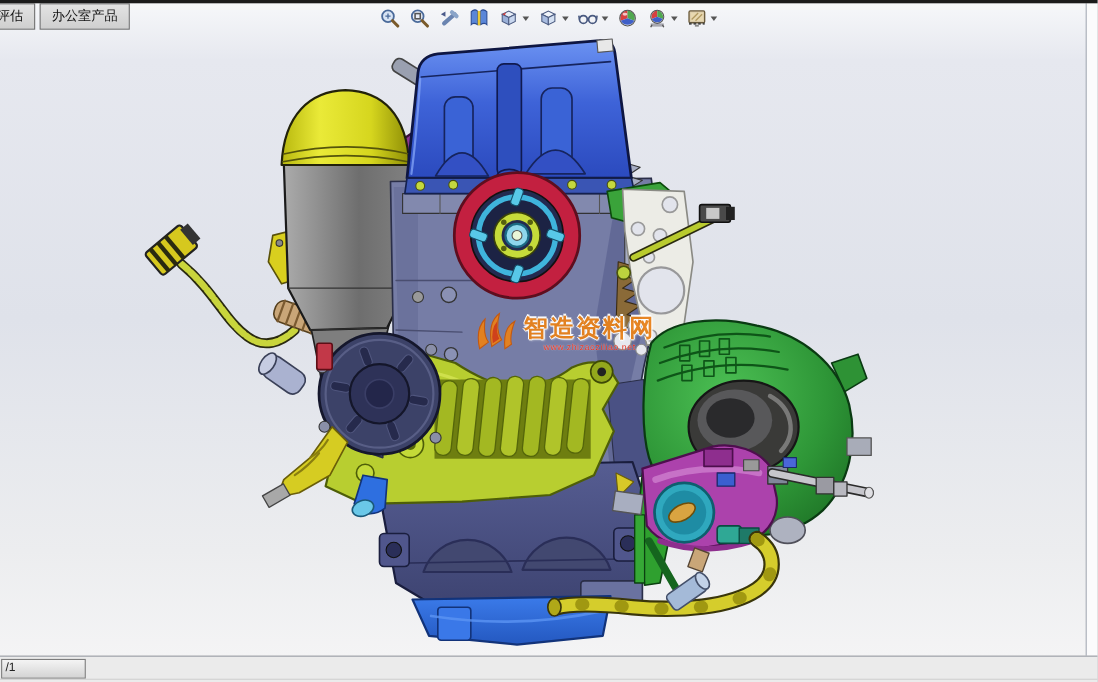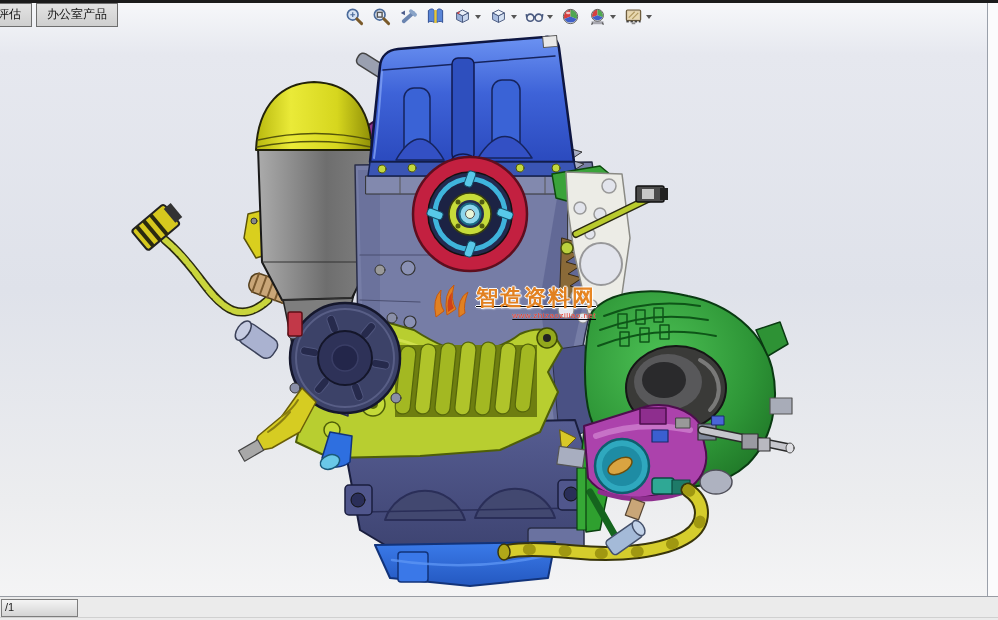--- a/index.html
+++ b/index.html
@@ -16,24 +16,24 @@
   .hbtn{display:flex;align-items:center;gap:2px;padding:1px;border-radius:2px;}
   .hbtn svg{display:block;}
   .darr{width:0;height:0;border-left:3.5px solid transparent;border-right:3.5px solid transparent;
         border-top:4px solid #555;margin-left:1px;}
   
   .viewport{position:absolute;top:0;left:0;width:998px;height:598px;z-index:10;}
   .model-svg{position:absolute;top:0;left:0;}
   
   .watermark{position:absolute;top:283px;left:430px;z-index:20;display:flex;align-items:flex-start;
              opacity:.95;pointer-events:none;}
-  .wm-text{margin-left:6px;text-decoration:underline;}
+  .wm-text{margin-left:6px;}
   .wm-title{font-size:22px;font-weight:bold;letter-spacing:2px;color:#E8821A;
             text-shadow:-1px 0 #fff,1px 0 #fff,0 -1px #fff,0 1px #fff,1px 1px 2px #fff;}
-  .wm-sub{display:block;text-align:right;font-size:8px;color:#E02818;letter-spacing:.5px;margin-top:-2px;
+  .wm-sub{display:block;text-align:center;font-size:8px;color:#E02818;letter-spacing:.5px;margin-top:-2px;
           text-shadow:0 0 1px #fff;}
   
   .right-line{position:absolute;top:3px;right:10px;width:1px;height:594px;background:#9AA0AA;z-index:25;}
   .right-strip{position:absolute;top:3px;right:0;width:10px;height:594px;background:#FBFBFC;z-index:25;}
   
   .statusbar{position:absolute;bottom:0;left:0;width:998px;height:23px;background:#EBEBEB;
              border-top:1px solid #989CA4;z-index:40;}
   .statusbar .inner-line{position:absolute;bottom:2px;left:0;width:100%;height:1px;background:#D0D0D0;}
   .sheettab{position:absolute;top:2px;left:1px;width:72px;height:16px;
             background:linear-gradient(180deg,#F4F4F4,#D4D4D4);border:1px solid #7d7d7d;

